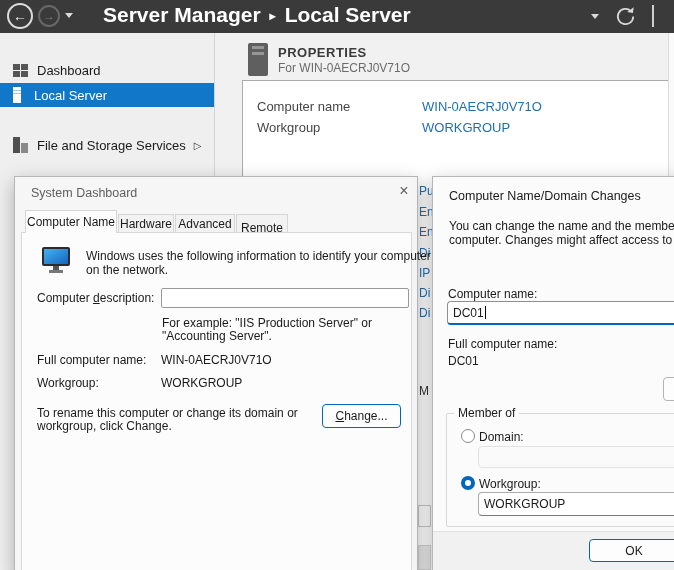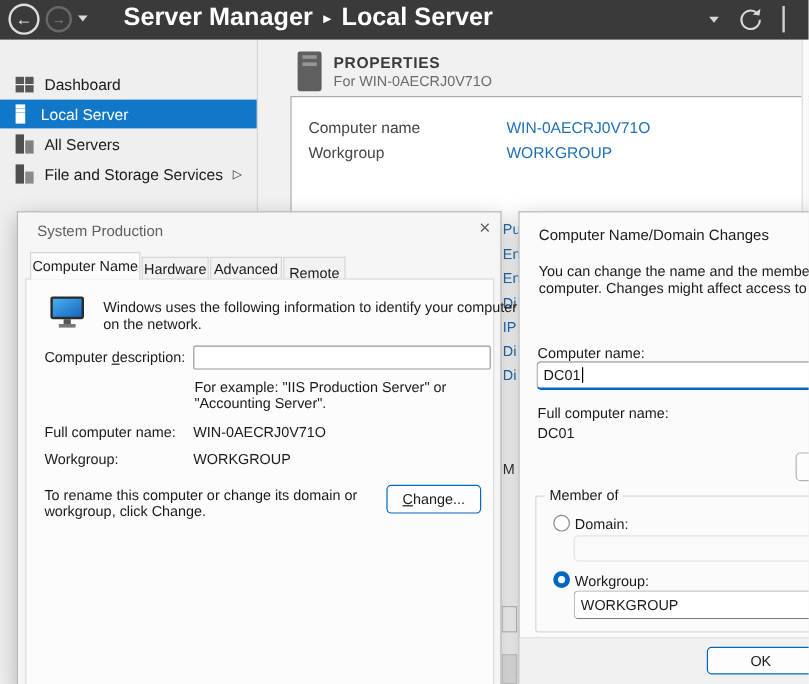--- a/index.html
+++ b/index.html
@@ -90,27 +90,20 @@
           <i></i>
           <i></i>
           <i></i>
         </span>
       <span class="lbl">Dashboard</span>
     </div>
     <div class="nav-item nav-sel" style="top:50px;">
       <span class="ico" style="width:8px;height:16px;background:linear-gradient(#fff 3px,#9ec9e8 3px,#9ec9e8 4px,#fff 4px,#fff 6px,#9ec9e8 6px,#9ec9e8 7px,#fff 7px);"></span>
       <span class="lbl" style="margin-left:13px;">Local Server</span>
     </div>
-    <div class="nav-item" style="top:75px;">
-      <span class="ico tower2">
-          <i style="height:16px;background:#4f4f4f;"></i>
-          <i style="height:11px;background:#808080;margin-left:1px;"></i>
-        </span>
-      <span class="lbl">All Servers</span>
-    </div>
     <div class="nav-item" style="top:100px;">
       <span class="ico tower2">
           <i style="height:16px;background:#4f4f4f;"></i>
           <i style="height:10px;background:#8a8a8a;margin-left:1px;"></i>
         </span>
       <span class="lbl">File and Storage Services</span>
       <span style="margin-left:8px;font-size:10px;color:#333;">▷</span>
     </div>
   </div>
   <div class="abs" style="left:214px;top:33px;width:1px;height:537px;background:#d4d4d4;z-index:1;"></div>
@@ -134,21 +127,21 @@
   <div class="abs frag" style="left:419px;top:246px;">Di</div>
   <div class="abs frag" style="left:419px;top:266px;">IP</div>
   <div class="abs frag" style="left:419px;top:286px;">Di</div>
   <div class="abs frag" style="left:419px;top:306px;">Di</div>
   <div class="abs fragm" style="left:419px;top:384px;">M</div>
   <div class="abs artifact" style="left:418px;top:505px;width:13px;height:22px;background:#fff;border:1px solid #c8c8c8;"></div>
   <div class="abs artifact" style="left:418px;top:545px;width:13px;height:25px;background:#e9e9e9;border:1px solid #d2d2d2;"></div>
   <div class="abs" style="left:668px;top:33px;width:6px;height:143px;background:#fafafa;border-left:1px solid #dcdcdc;z-index:1;"></div>
 
   <div class="abs dialog" style="left:14px;top:176px;width:404px;height:400px;z-index:3;">
-    <div class="abs dlg-title" style="left:16px;top:9px;">System Production</div>
+    <div class="abs dlg-title" style="left:16px;top:9px;">System Dashboard</div>
     <div class="abs" style="left:380px;top:5px;width:18px;height:18px;font-size:16px;color:#5f5f5f;text-align:center;line-height:18px;">×</div>
 
     <div class="tab tab-active" style="left:10px;top:33px;width:92px;height:23px;">
       <span>Computer Name</span>
       </div>
     <div class="tab" style="left:103px;top:37px;width:56px;height:19px;">
       <span>Hardware</span>
       </div>
     <div class="tab" style="left:160px;top:37px;width:60px;height:19px;">
       <span>Advanced</span>

